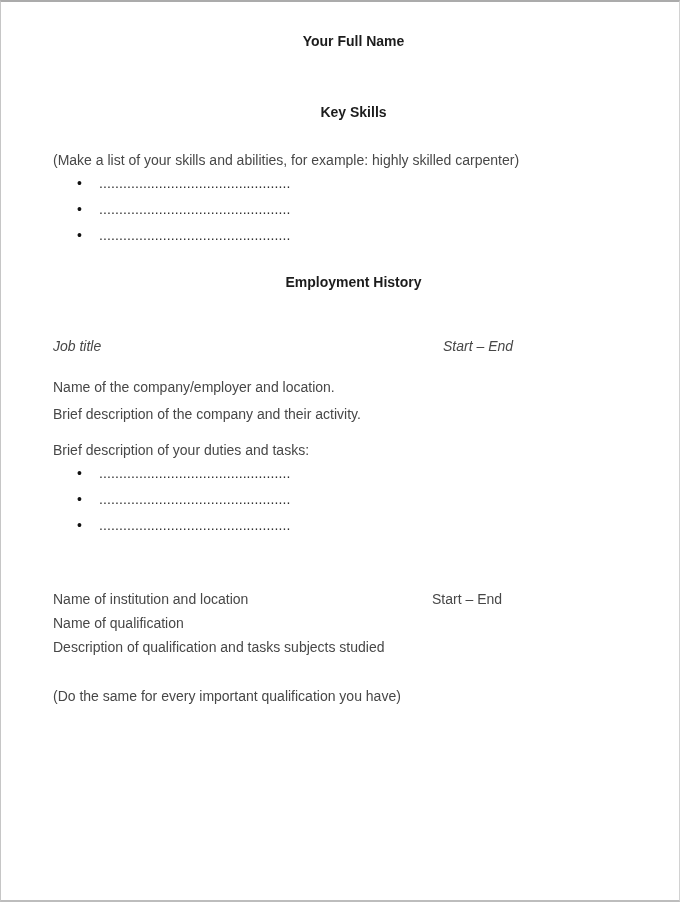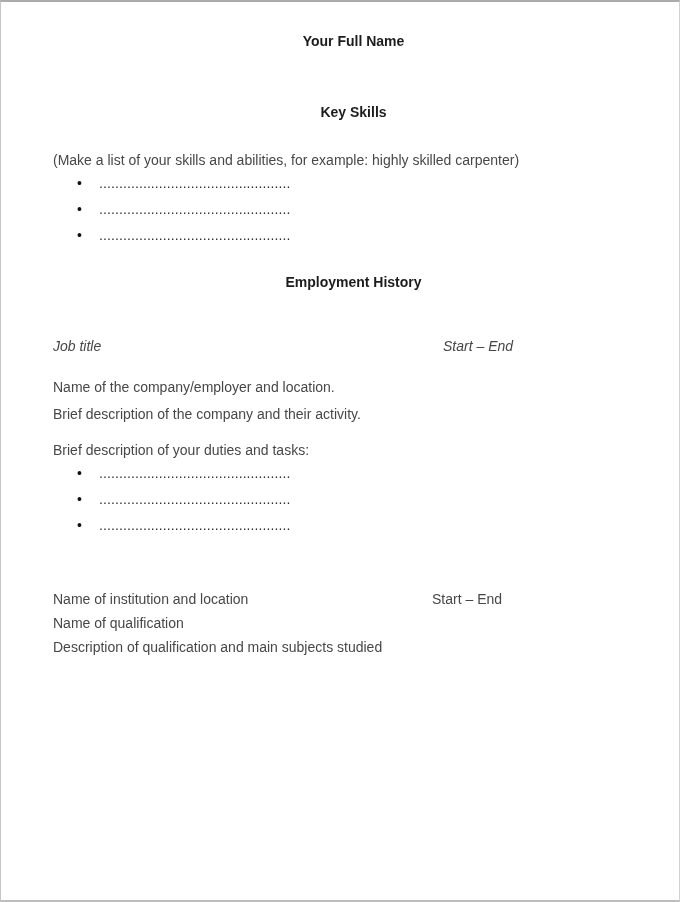--- a/index.html
+++ b/index.html
@@ -144,16 +144,17 @@
       </li>
     </ul>
 
 
     <div class="row inst-row">
       <span class="body">Name of institution and location</span>
       <span class="body">Start – End</span>
     </div>
 
     <p class="body qual-line">Name of qualification</p>
-    <p class="body desc-line">Description of qualification and main subjects studied</p>
+    <p class="body desc-line">Description of qualification and tasks subjects studied</p>
+    <p class="body note-line">(Do the same for every important qualification you have)</p>
 
   </div>
 </div>
 
 </body></html>

